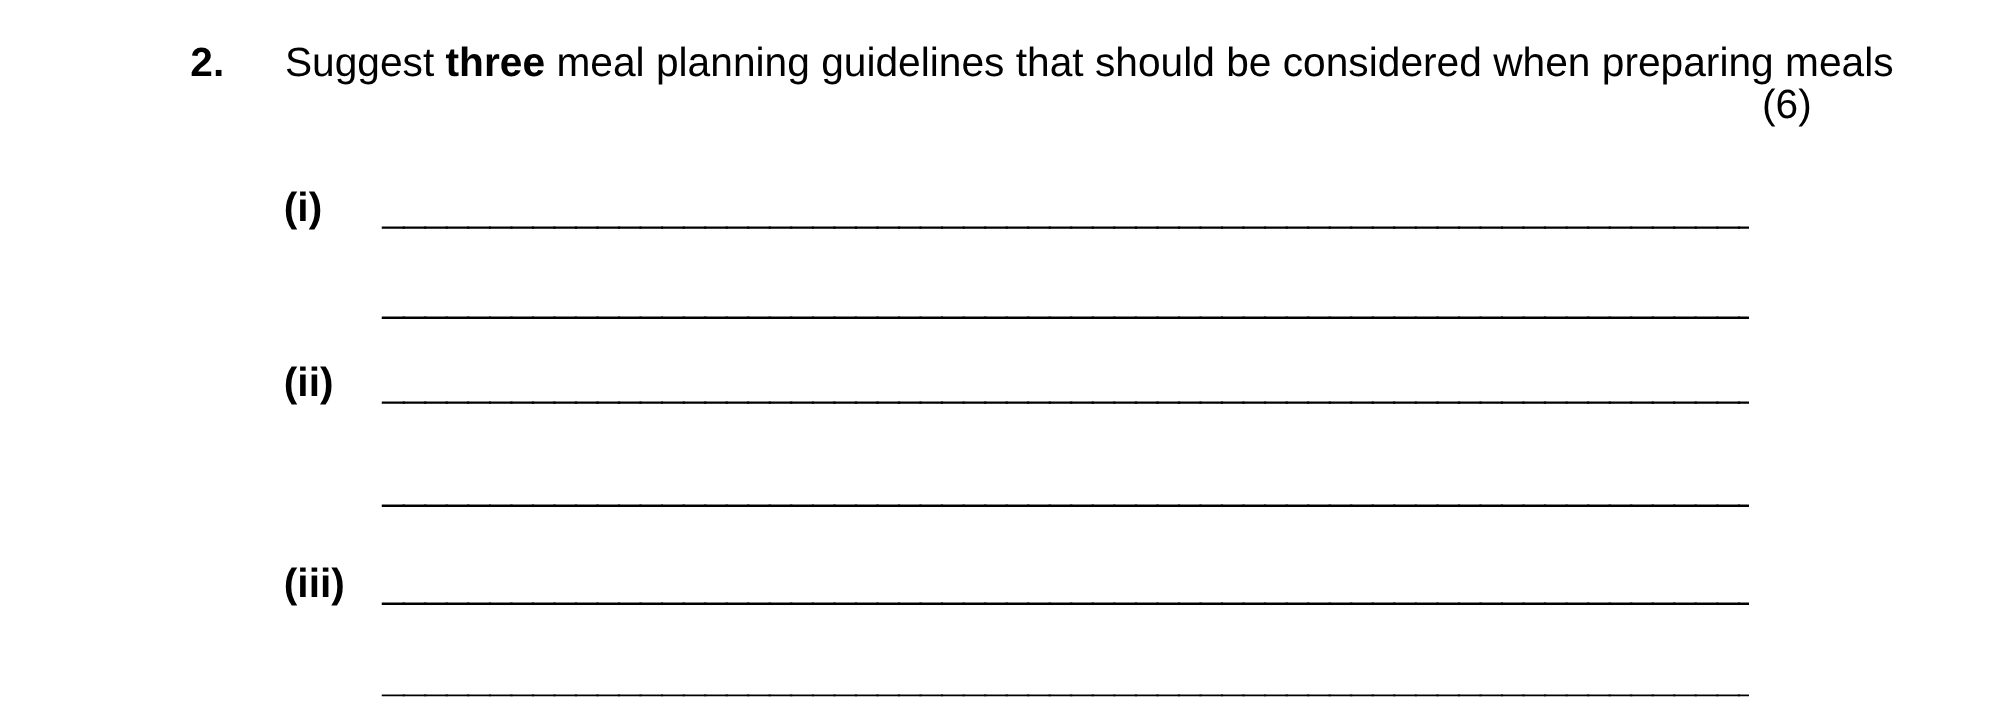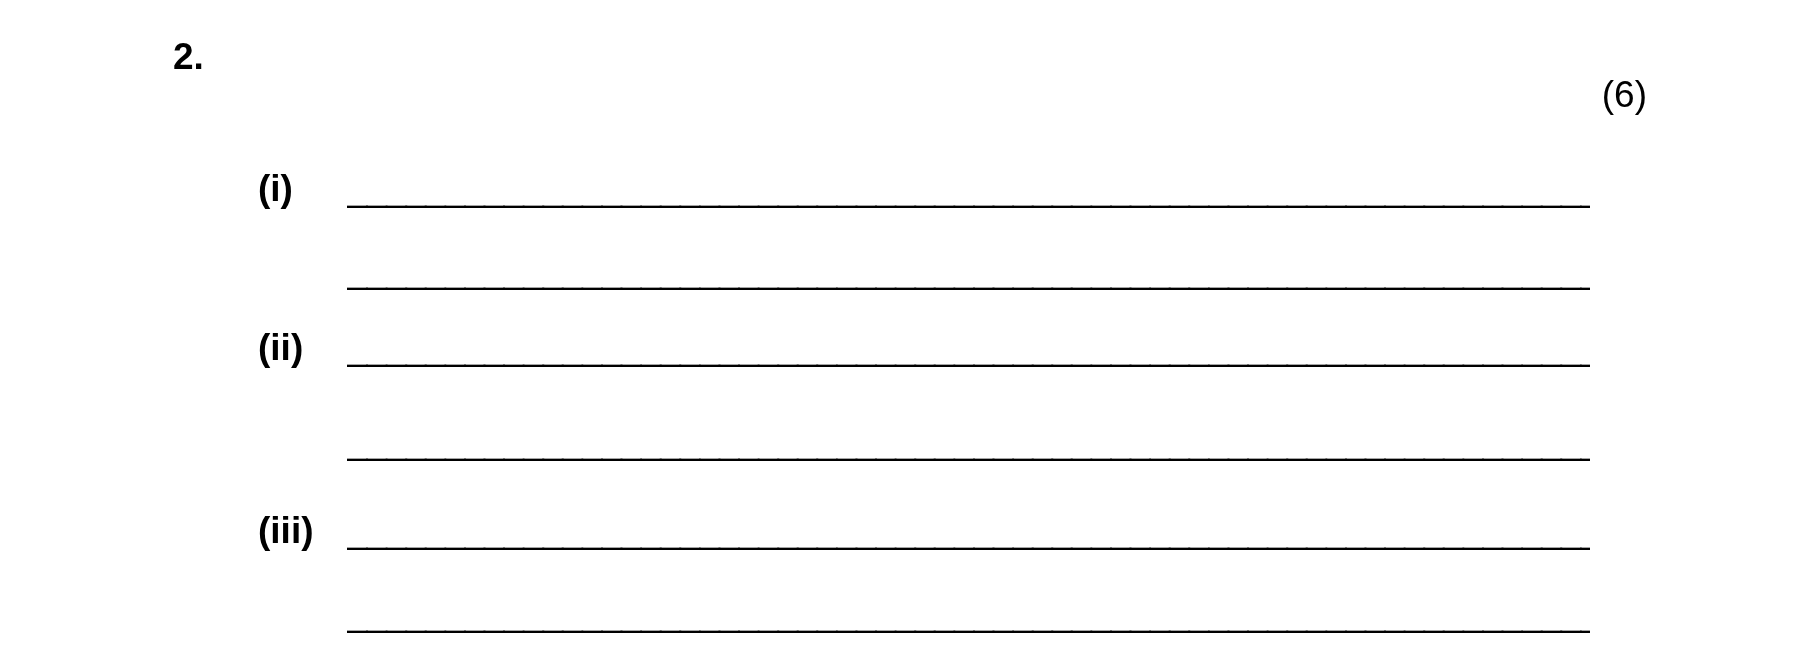--- a/index.html
+++ b/index.html
@@ -60,20 +60,21 @@
   .row5 { top: 512px; text-align: center; }
   .row6 { top: 595px; }
 </style>
 </head>
 <body>
 
 <div class="page">
 
   <div class="qnum">2.</div>
 
+  <div class="qline1"><span>Suggest </span><b>three</b><span> meal planning guidelines that should be considered when preparing meals</span></div>
 
 
   <div class="marks">(6)</div>
 
   <div class="part-label row1">(i)</div>
   <div class="rule row1">______________________________________________________________________</div>
   <div class="rule row2">______________________________________________________________________</div>
 
   <div class="part-label row3">(ii)</div>
   <div class="rule row3">______________________________________________________________________</div>

